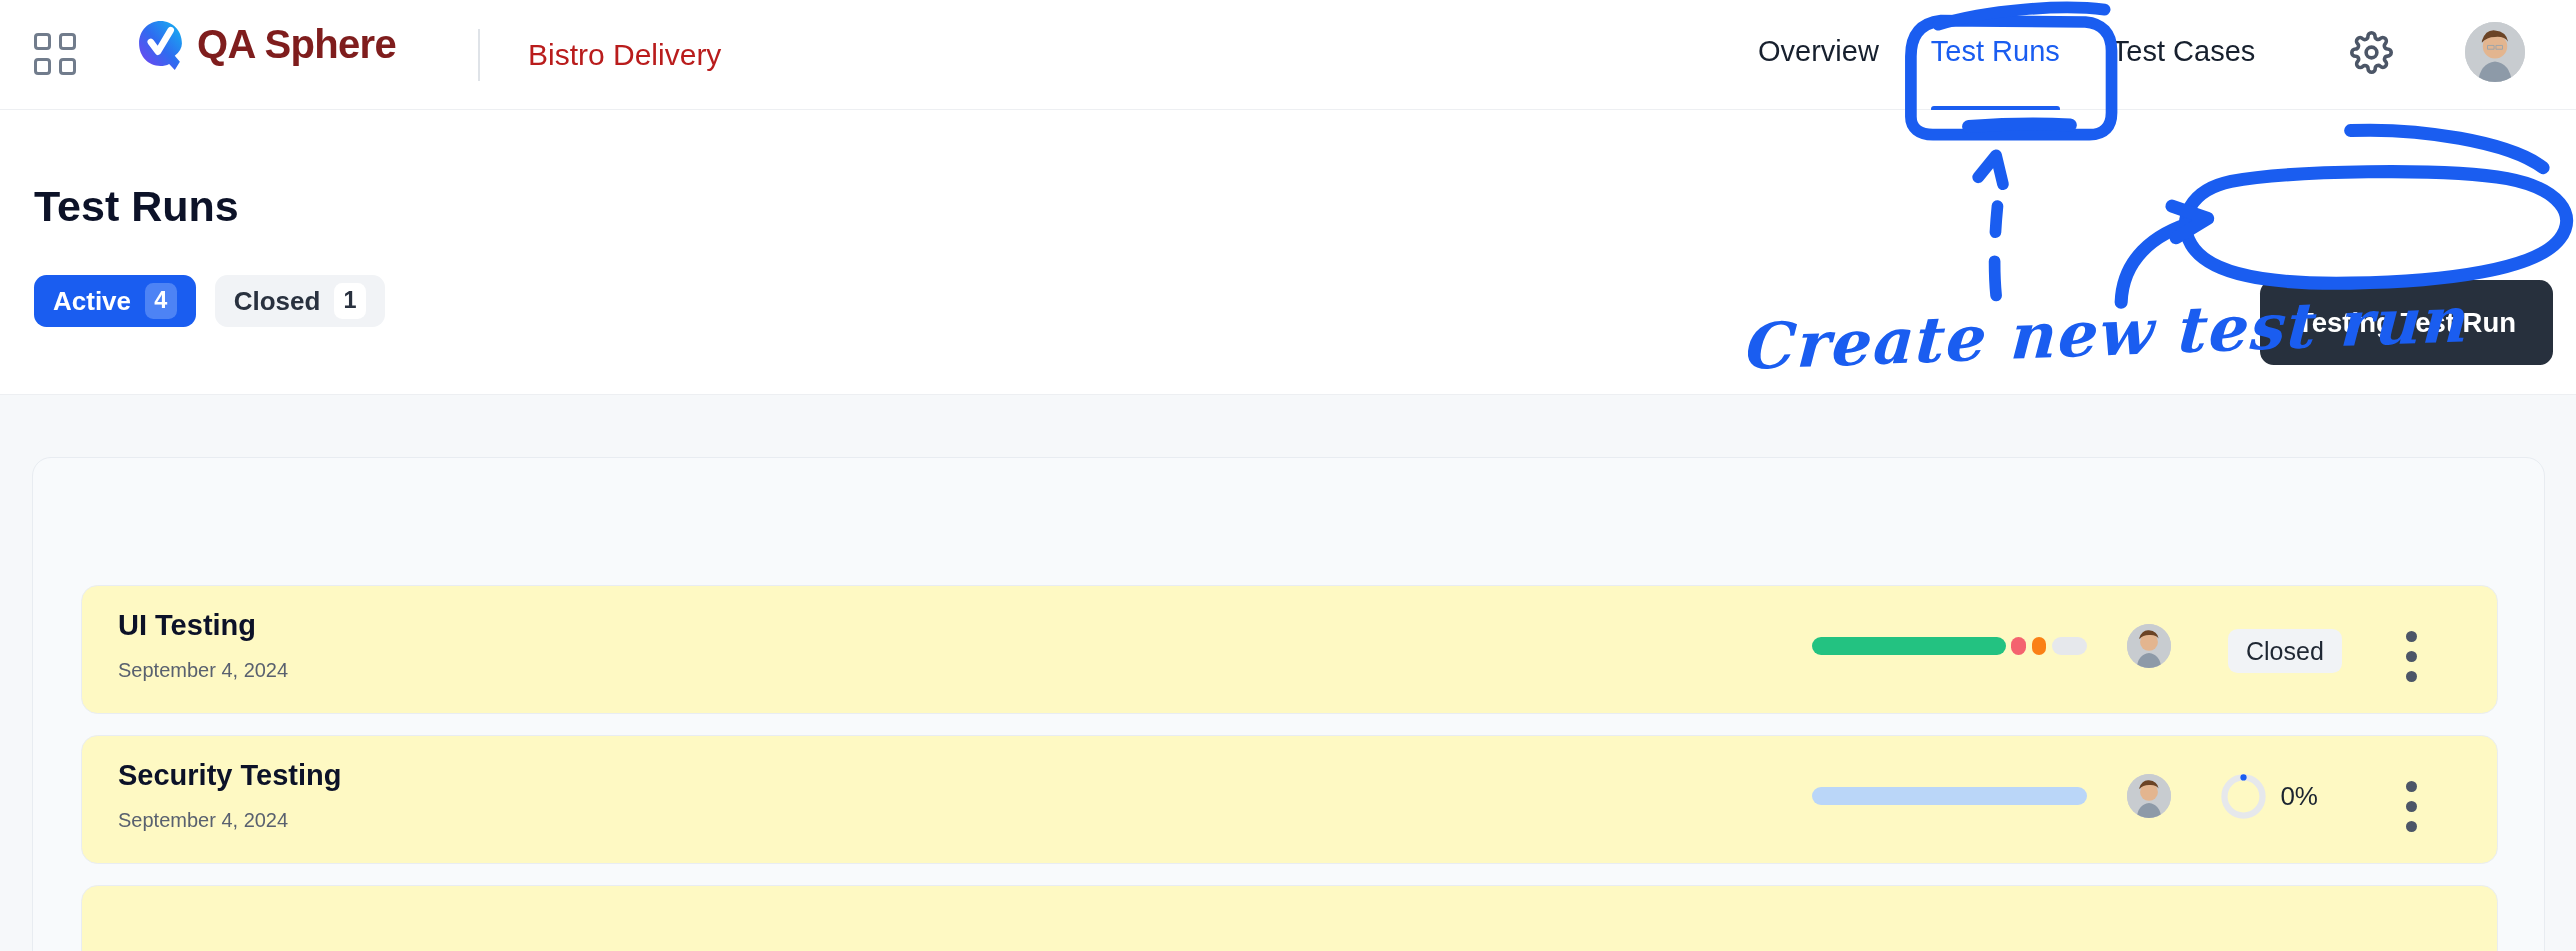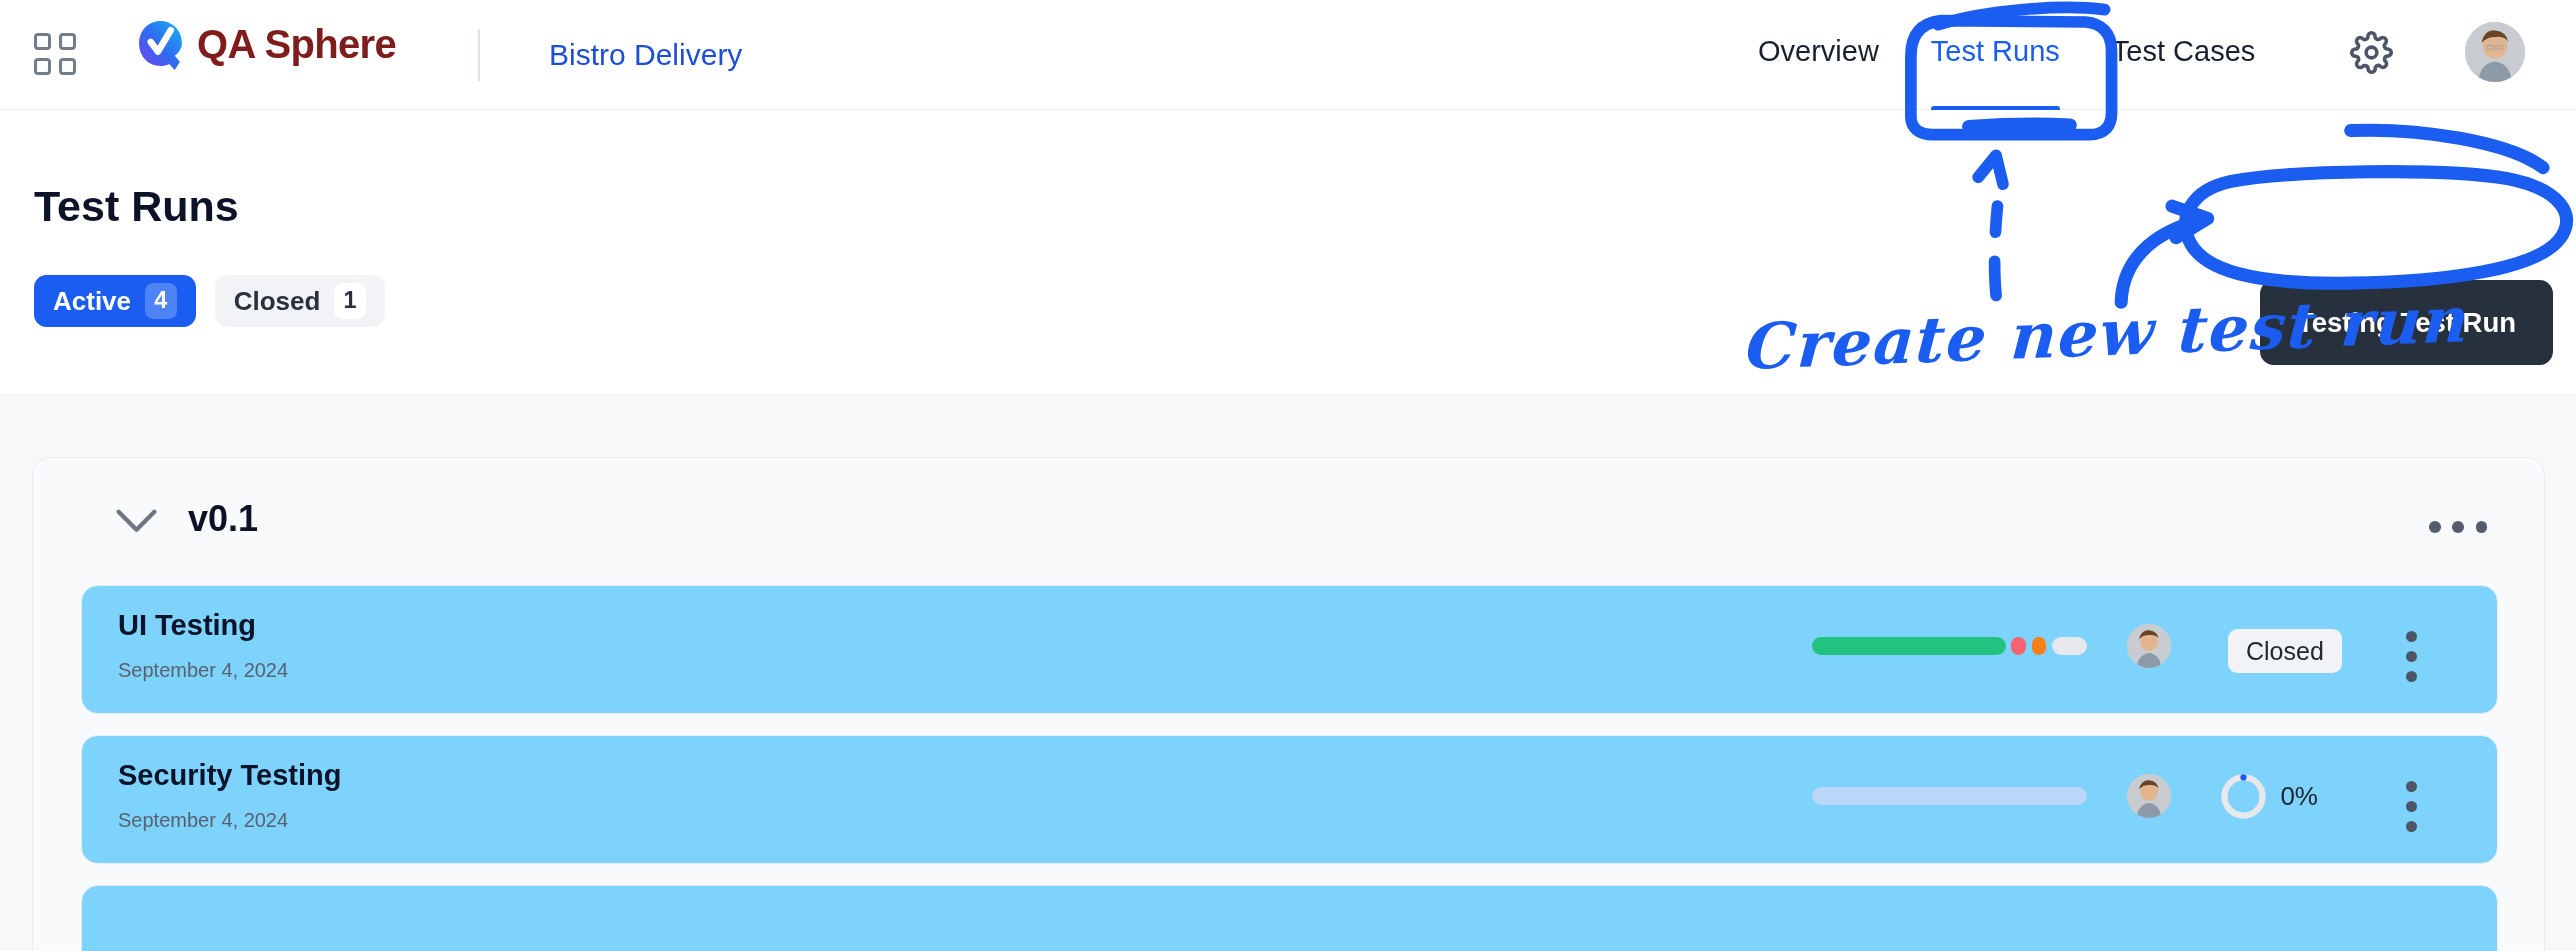--- a/index.html
+++ b/index.html
@@ -33,21 +33,21 @@
   .brand-name {
     font-size: 40px; font-weight: bold; color: #7f1d1d; letter-spacing: -0.7px;
     line-height: 51px;
   }
 
   .divider-v {
     position: absolute; left: 478px; top: 29px; width: 2.1px; height: 52px; background: #dfe3e8;
   }
   .project-name {
     position: absolute; left: 528px; top: 36px;
-    font-size: 30px; color: #1d4ed8; line-height: 38px; margin-left: 21px;
+    font-size: 30px; color: #b91c1c; line-height: 38px;
   }
 
   .nav { position: absolute; top: 33px; left: 1732px; display: flex; align-items: flex-start; }
   .nav-item {
     font-size: 29px; color: #17202e; line-height: 36px; padding: 0 26px;
     position: relative; white-space: nowrap;
   }
   .nav-item.active { color: #1a5df0; }
   .nav-item.active::after {
     content: ""; position: absolute; left: 26px; right: 26px; bottom: -43px;
@@ -106,21 +106,21 @@
   .chevron { position: absolute; left: 82px; top: 49px; width: 43px; height: 27.5px; }
   .group-title {
     position: absolute; left: 155px; top: 37px;
     font-size: 36px; font-weight: bold; color: #0c1228; line-height: 48px;
   }
   .dots-h { position: absolute; left: 2396px; top: 63px; display: flex; gap: 11.7px; }
   .dots-h i { width: 11.7px; height: 11.7px; border-radius: 50%; background: #525e70; display: block; }
 
   .run-row {
     position: absolute; left: 48px; width: 2417px; height: 129px;
-    background: #7dd3fc; border: 1.4px solid #e9edf2; border-radius: 16.5px;
+    background: #fef9c3; border: 1.4px solid #e9edf2; border-radius: 16.5px;
   }
   .run-row.r1 { top: 127px; }
   .run-row.r2 { top: 277px; }
   .run-row.r3 { top: 427px; }
 
   .run-name {
     position: absolute; left: 36px; top: 20.6px;
     font-size: 29px; font-weight: bold; color: #0c1228; line-height: 37px;
   }
   .run-date {
@@ -226,31 +226,20 @@
         <span class="chip-count">1</span>
       </div>
     </div>
 
     <button class="create-btn">Testing Test Run</button>
   </div>
 
   <div class="body-area">
     <div class="group-card">
 
-      <div class="group-head">
-        <svg class="chevron" viewBox="0 0 24 14" fill="none" stroke="#6c7684" stroke-width="2.4" stroke-linecap="round" stroke-linejoin="round">
-          <path d="M2 2 L12 12 L22 2"></path>
-        </svg>
-        <div class="group-title">v0.1</div>
-        <div class="dots-h">
-          <i></i>
-            <i></i>
-            <i></i>
-        </div>
-      </div>
 
       <div class="run-row r1">
         <div class="run-name">UI Testing</div>
         <div class="run-date">September 4, 2024</div>
 
         <div class="bar-wrap">
           <span class="seg" style="width:198px;background:#23c281"></span>
           <span class="seg" style="width:15px;background:#f4636f"></span>
           <span class="seg" style="width:15px;background:#fa8016"></span>
           <span class="seg" style="width:36px;background:#e6e8ec"></span>

